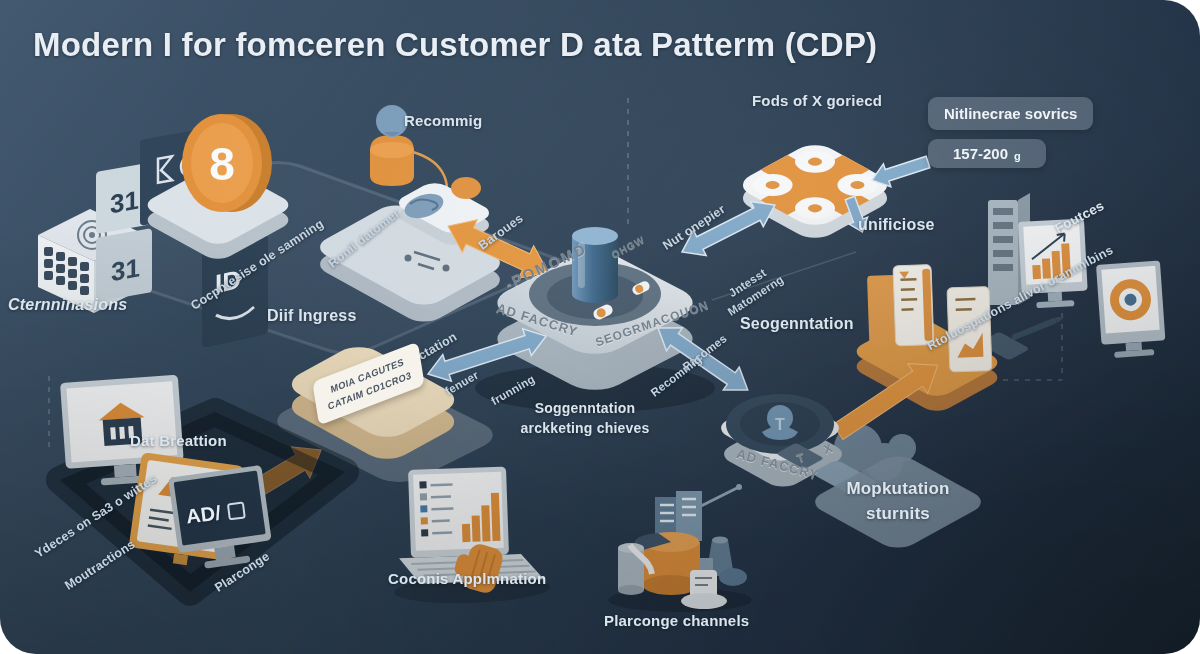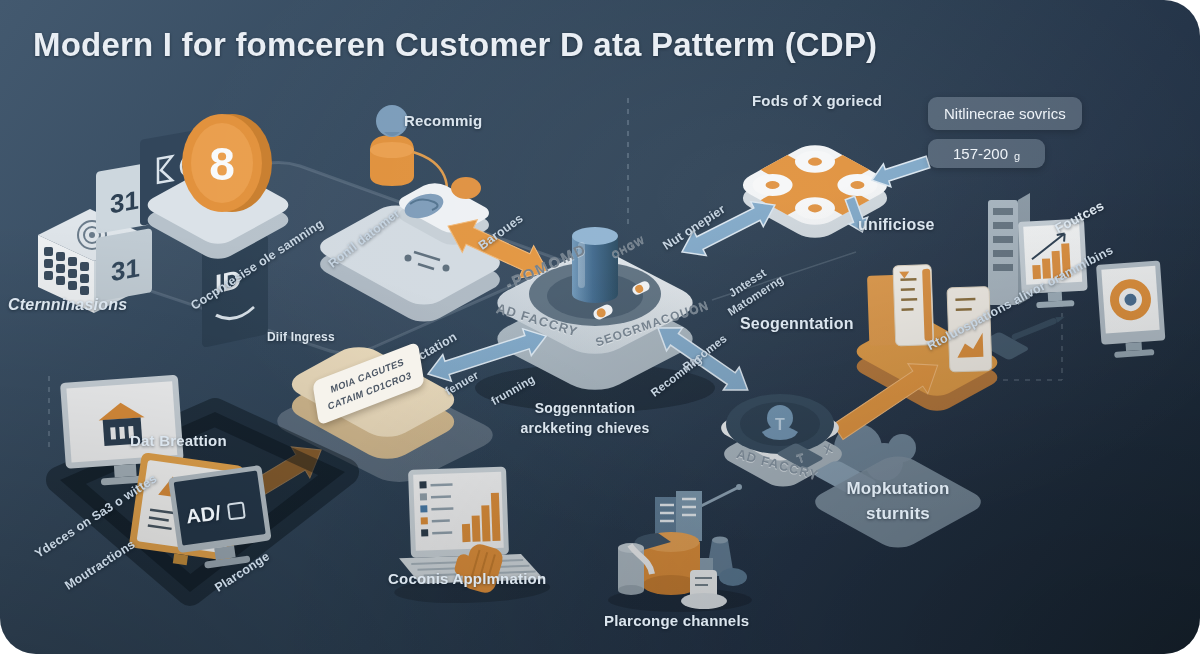--- a/index.html
+++ b/index.html
@@ -14,21 +14,21 @@
   .lbl{position:absolute;font-weight:700;color:#dbe5ee;font-size:15px;white-space:nowrap;
        text-shadow:0 1px 3px rgba(8,18,28,.5);letter-spacing:.2px;z-index:5;}
   .rot{transform-origin:left center;}
   .steel{color:#c6d4e1;}
   .small{font-size:12.5px;}
   .tiny{font-size:11.5px;}
   .face{color:#76838f;text-shadow:0 1px 0 rgba(255,255,255,.38);}
   .center{text-align:center;}
   .title{font-size:33px;color:#e9eef4;letter-spacing:.2px;}
   .note{position:absolute;background:rgba(150,165,179,.40);border-radius:9px;color:#eef3f8;
-        font-weight:400;display:flex;align-items:center;box-shadow:0 2px 7px rgba(0,0,0,.20);z-index:5;}
+        font-weight:700;display:flex;align-items:center;box-shadow:0 2px 7px rgba(0,0,0,.20);z-index:5;}
   .panel{position:absolute;background:#f6f3ec;border-radius:7px;padding:7px 12px;color:#4d5866;
          font-weight:700;font-size:9.5px;line-height:1.55;letter-spacing:.4px;text-align:center;
          box-shadow:0 3px 6px rgba(50,40,25,.30);z-index:5;}
   .adscreen{display:flex;align-items:center;gap:7px;font-size:20px;color:#e8eef3;}
   .sq{width:13px;height:13px;border:2.5px solid #cfd9e1;border-radius:3px;display:inline-block;}
   .big2{font-size:17px;line-height:1.45;}
 </style>
 </head>
 <body>
 
@@ -417,21 +417,21 @@
       <rect x="690" y="570" width="27" height="30" rx="4" fill="#eef1f3"></rect>
       <path d="M695,578 h17 M695,585 h13" stroke="#77858f" stroke-width="2"></path>
       <ellipse cx="704" cy="601" rx="23" ry="8" fill="#dfe5ea"></ellipse>
     </g>
   </svg>
 
   <div class="lbl title" style="left:33px;top:26px;">Modern I for fomceren Customer D ata Patterm (CDP)</div>
 
   <div class="lbl" style="left:8px;top:296px;font-size:16px;font-style:italic;">Cternninasions</div>
   <div class="lbl rot steel small" style="left:192px;top:300px;transform:rotate(-33deg);">Cocpntesise ole samning</div>
-  <div class="lbl" style="left:267px;top:307px;font-size:12px;margin-top:23px;">Diif Ingress</div>
+  <div class="lbl" style="left:267px;top:307px;font-size:16px;">Diif Ingress</div>
 
   <div class="lbl" style="left:404px;top:112px;">Recommig</div>
   <div class="lbl rot steel small" style="left:330px;top:258px;transform:rotate(-38deg);">Ronil datomer</div>
   <div class="lbl rot steel small" style="left:480px;top:240px;transform:rotate(-36deg);">Baroues</div>
 
   <div class="lbl" style="left:752px;top:92px;">Fods of X goriecd</div>
   <div class="note" style="left:928px;top:97px;padding:8px 16px;font-size:15px;">
     <span>Nitlinecrae sovrics</span>
   </div>
   <div class="note" style="left:928px;top:139px;padding:6px 25px;font-size:15px;">

